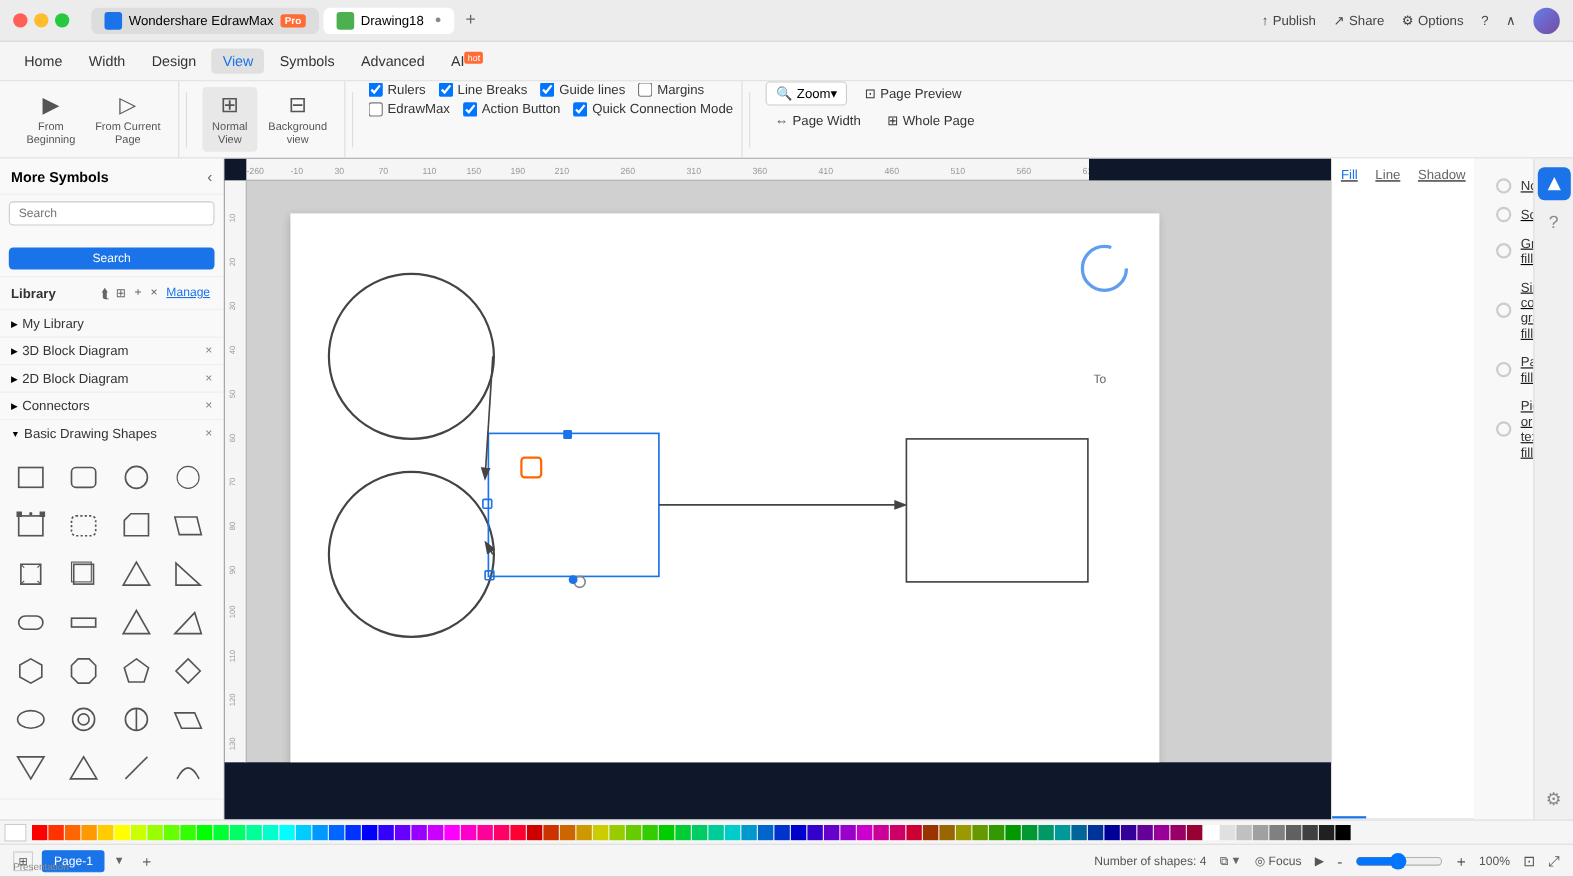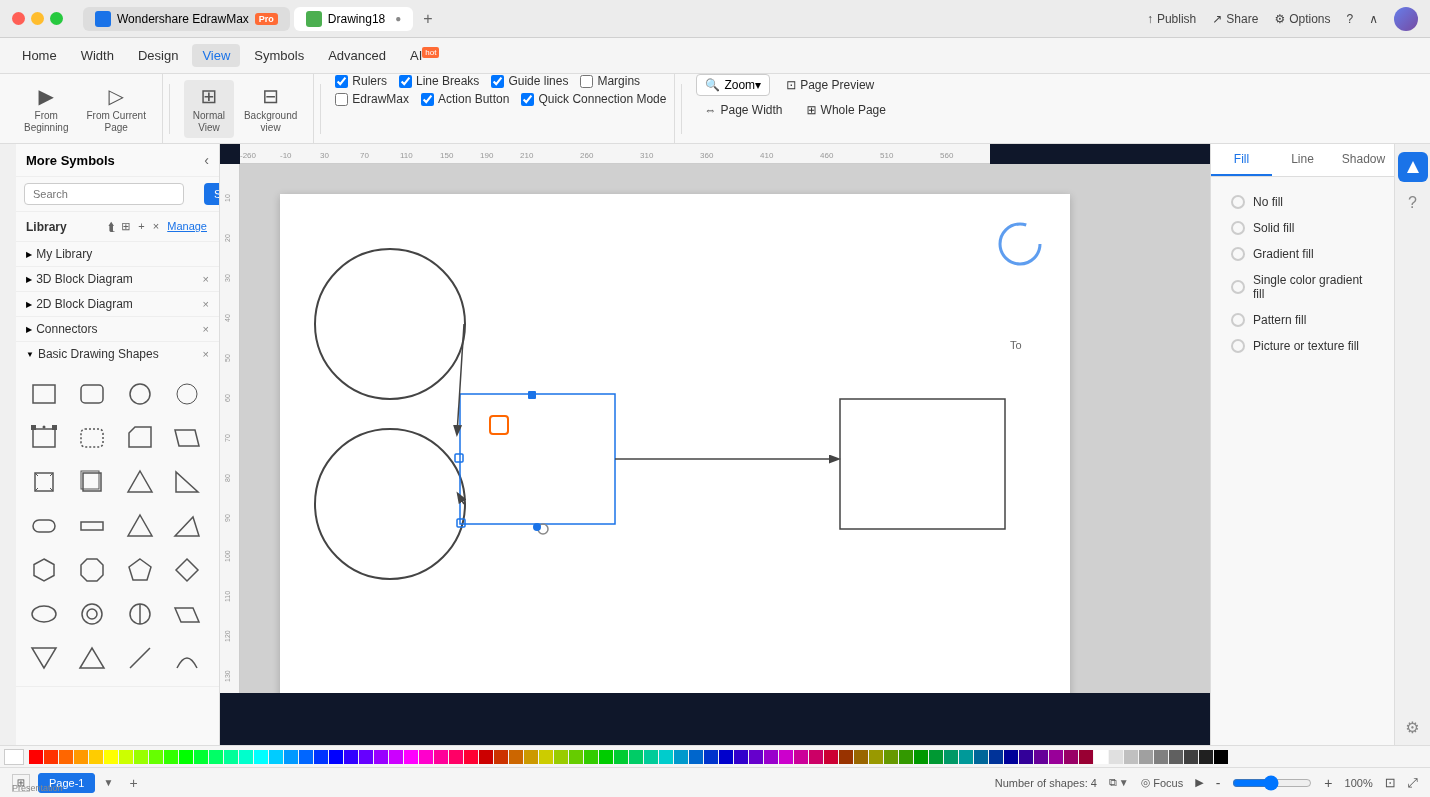--- a/index.html
+++ b/index.html
@@ -38,23 +38,23 @@
     .toolbar-btn .btn-label { font-size: 10px; color: #555; text-align: center; line-height: 1.2; }
     .checkbox-item { display: flex; align-items: center; gap: 4px; cursor: pointer; font-size: 12px; color: #333; }
     .checkbox-item input[type="checkbox"] { width: 13px; height: 13px; cursor: pointer; }
     .zoom-btn { display: flex; align-items: center; gap: 4px; padding: 3px 8px; border: 1px solid #ccc; border-radius: 4px; cursor: pointer; background: white; font-size: 12px; }
     .page-btn { display: flex; align-items: center; gap: 4px; padding: 3px 8px; border-radius: 4px; cursor: pointer; font-size: 12px; color: #333; }
 
     
     .main { display: flex; flex: 1; overflow: hidden; }
 
     
-    .sidebar { width: 204px; background: #f9f9f9; border-right: 1px solid #ddd; display: flex; flex-direction: column; flex-shrink: 0; overflow-y: auto; margin-left: 16px; }
+    .sidebar { width: 204px; background: #f9f9f9; border-right: 1px solid #ddd; display: flex; flex-direction: column; flex-shrink: 0; overflow-y: auto; }
     .sidebar-header { display: flex; align-items: center; padding: 8px 10px; gap: 4px; border-bottom: 1px solid #eee; }
-    .search-bar { display: flex; gap: 20px; padding: 6px 8px; border-bottom: 1px solid #eee; }
+    .search-bar { display: flex; gap: 20px; padding: 6px 8px; border-bottom: 1px solid #eee; flex-direction: column; }
     .search-input { flex: 1; padding: 4px 8px; border: 1px solid #ccc; border-radius: 4px; font-size: 11px; }
     .search-btn { padding: 4px 10px; background: #1a73e8; color: white; border: none; border-radius: 4px; font-size: 11px; cursor: pointer; }
     .lib-header { display: flex; align-items: center; padding: 6px 10px; gap: 4px; border-bottom: 1px solid #eee; }
     .lib-title { font-size: 12px; font-weight: 600; flex: 1; color: #333; }
     .lib-actions { display: flex; gap: 4px; }
     .lib-action-btn { font-size: 11px; color: #666; cursor: pointer; padding: 2px; }
     .lib-section { border-bottom: 1px solid #eee; }
     .lib-section-header { display: flex; align-items: center; padding: 5px 10px; cursor: pointer; }
     .lib-section-title { font-size: 12px; color: #333; flex: 1; }
     .lib-section-close { font-size: 11px; color: #888; cursor: pointer; margin-left: 4px; }
@@ -527,21 +527,21 @@
             </marker>
           </defs>
         </svg>
       </div>
     </div>
 
     <div style="position:absolute;top:195px;left:790px;font-size:11px;color:#666;">To</div>
   </div>
 
   <div style="display:flex;width:220px;flex-shrink:0;">
-    <div style="width:184px;background:#f8f8f8;border-left:1px solid #ddd;display:flex;flex-direction:column;">
+    <div style="width:184px;background:#f8f8f8;border-left:1px solid #ddd;display:flex;flex-direction:row;text-decoration:underline;">
       <div class="right-panel-tabs">
         <div class="right-tab active">Fill</div>
         <div class="right-tab">Line</div>
         <div class="right-tab">Shadow</div>
       </div>
       <div class="right-panel-content">
         <div class="fill-option">
           <div class="fill-radio"></div>
           <span>No fill</span>
         </div>

